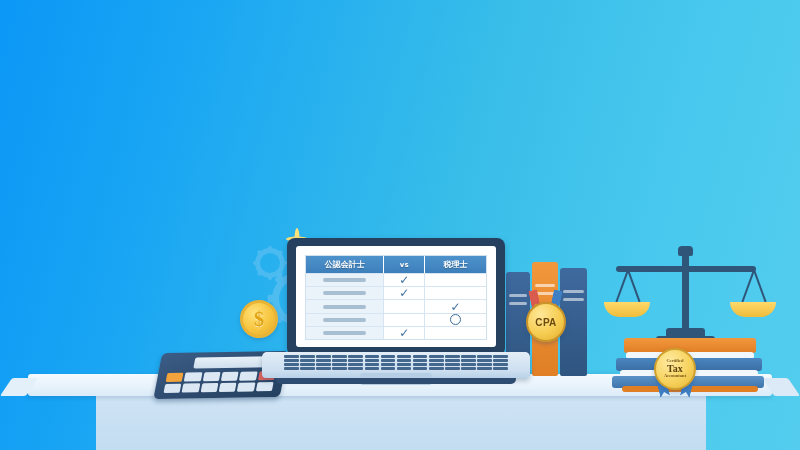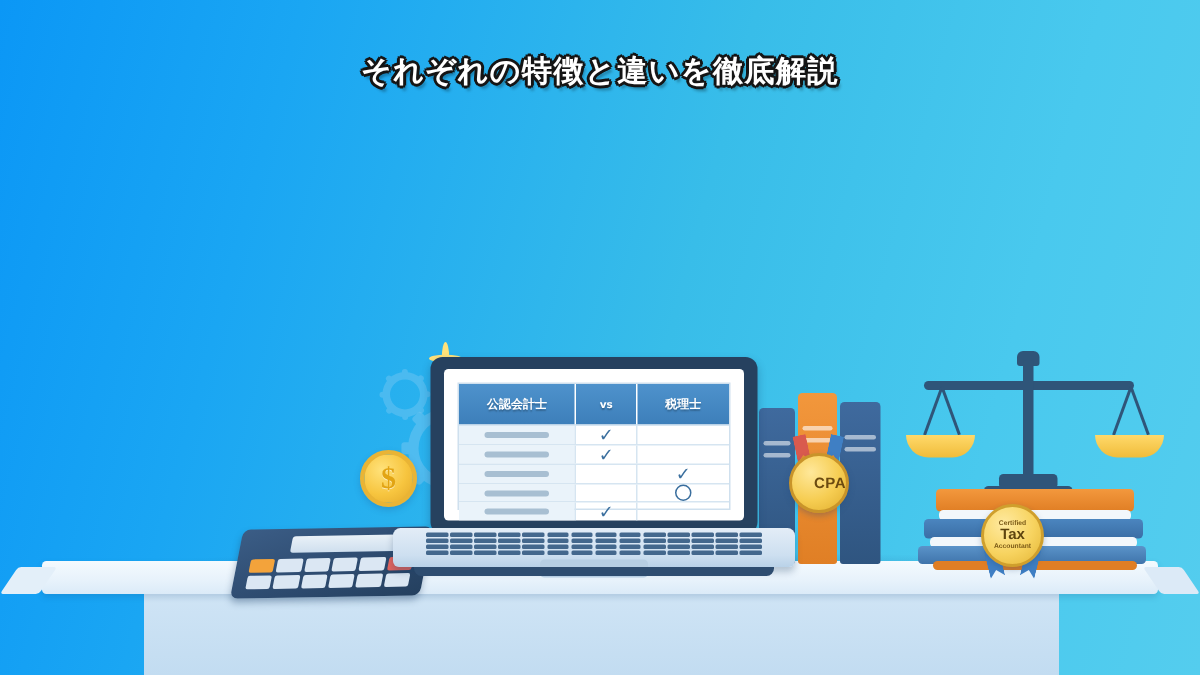--- a/index.html
+++ b/index.html
@@ -139,21 +139,21 @@
   .screen{
     position:absolute;left:9px;top:8px;right:9px;bottom:9px;
     background:#ffffff;border-radius:3px;overflow:hidden;
   }
   .cmp-table{
     position:absolute;left:9px;top:9px;right:9px;bottom:7px;
     display:flex;flex-direction:column;
     border:1px solid #cfe0ee;box-sizing:border-box;
   }
   .cmp-head{
-    display:flex;height:27px;flex:none;
+    display:flex;height:17px;flex:none;
     background:linear-gradient(180deg,#4e92cc,#3d7fba);
   }
   .cmp-head .c{
     display:flex;align-items:center;justify-content:center;
     color:#ffffff;font-weight:bold;
     font-family:"DejaVu Sans","Liberation Sans",sans-serif;
     text-shadow:0 1px 1px rgba(0,0,0,.25);
   }
   .cmp-head .c1{flex:0 0 43%;font-size:8px;}
   .cmp-head .c2{flex:0 0 22%;font-size:7px;border-left:1px solid #ffffff;border-right:1px solid #ffffff;}
@@ -197,33 +197,33 @@
   .bk.b2{left:26px;width:26px;height:114px;background:linear-gradient(180deg,#f2973c,#e07f25);}
   .bk.b3{left:54px;width:27px;height:108px;background:linear-gradient(180deg,#3f6a9e,#2f5580);}
   .bk .stripe{position:absolute;left:3px;right:3px;height:3px;background:rgba(255,255,255,.55);border-radius:2px;}
   .bk .s1{top:22px;} .bk .s2{top:30px;}
   .bk.b2 .stripe{background:rgba(255,255,255,.6);}
   .badge{
     position:absolute;left:20px;top:44px;width:40px;height:40px;z-index:5;
     border-radius:50%;
     background:radial-gradient(circle at 35% 30%,#ffe89a 0%,#f6cd52 55%,#e0ad2c 100%);
     border:2.5px solid #c9942a;box-sizing:border-box;
-    display:flex;align-items:center;justify-content:flex-end;
+    display:flex;align-items:center;justify-content:center;
     box-shadow:0 2px 4px rgba(30,70,120,.3);
   }
   .badge span{
     font-size:10px;font-weight:bold;color:#6b4a10;letter-spacing:.3px;
     font-family:"Liberation Sans","DejaVu Sans",sans-serif;
   }
   .rib{position:absolute;width:9px;height:18px;top:32px;z-index:4;}
   .rib.l{left:24px;background:#d95a4e;clip-path:polygon(0 0,100% 0,100% 100%,50% 75%,0 100%);transform:rotate(-12deg);}
   .rib.r{left:46px;background:#3f7fc4;clip-path:polygon(0 0,100% 0,100% 100%,50% 75%,0 100%);transform:rotate(12deg);}
 
   
-  .justice{position:absolute;left:604px;top:228px;width:172px;height:152px;z-index:23;}
+  .justice{position:absolute;left:604px;top:240px;width:172px;height:152px;z-index:23;font-family:Liberation Serif, serif;}
   .scale-post{
     position:absolute;left:78px;top:12px;width:7px;height:80px;background:#2f5579;border-radius:2px;
   }
   .scale-knob{
     position:absolute;left:74px;top:6px;width:15px;height:10px;background:#2f5579;
     border-radius:4px 4px 2px 2px;
   }
   .scale-beam{
     position:absolute;left:12px;top:26px;width:140px;height:6px;background:#2f5579;border-radius:3px;
   }
@@ -269,21 +269,20 @@
         clip-path:polygon(0 0,100% 0,100% 100%,50% 74%,0 100%);}
   .trib.l{left:54px;transform:rotate(-14deg);}
   .trib.r{left:78px;transform:rotate(14deg);}
 </style>
 </head>
 <body>
 
 <div id="stage">
 
   <div class="headline">
-    <span class="sub">それぞれの特徴と違いを徹底解説</span>
   </div>
 
   <div class="gear" id="gear-small">
     <div class="ring"></div>
   <div class="tooth" style="width: 4.2px; height: 6px; transform: translate(-50%, -50%) rotate(0deg) translateY(-14px);"></div>
       <div class="tooth" style="width: 4.2px; height: 6px; transform: translate(-50%, -50%) rotate(45deg) translateY(-14px);"></div>
       <div class="tooth" style="width: 4.2px; height: 6px; transform: translate(-50%, -50%) rotate(90deg) translateY(-14px);"></div>
       <div class="tooth" style="width: 4.2px; height: 6px; transform: translate(-50%, -50%) rotate(135deg) translateY(-14px);"></div>
       <div class="tooth" style="width: 4.2px; height: 6px; transform: translate(-50%, -50%) rotate(180deg) translateY(-14px);"></div>
       <div class="tooth" style="width: 4.2px; height: 6px; transform: translate(-50%, -50%) rotate(225deg) translateY(-14px);"></div>

